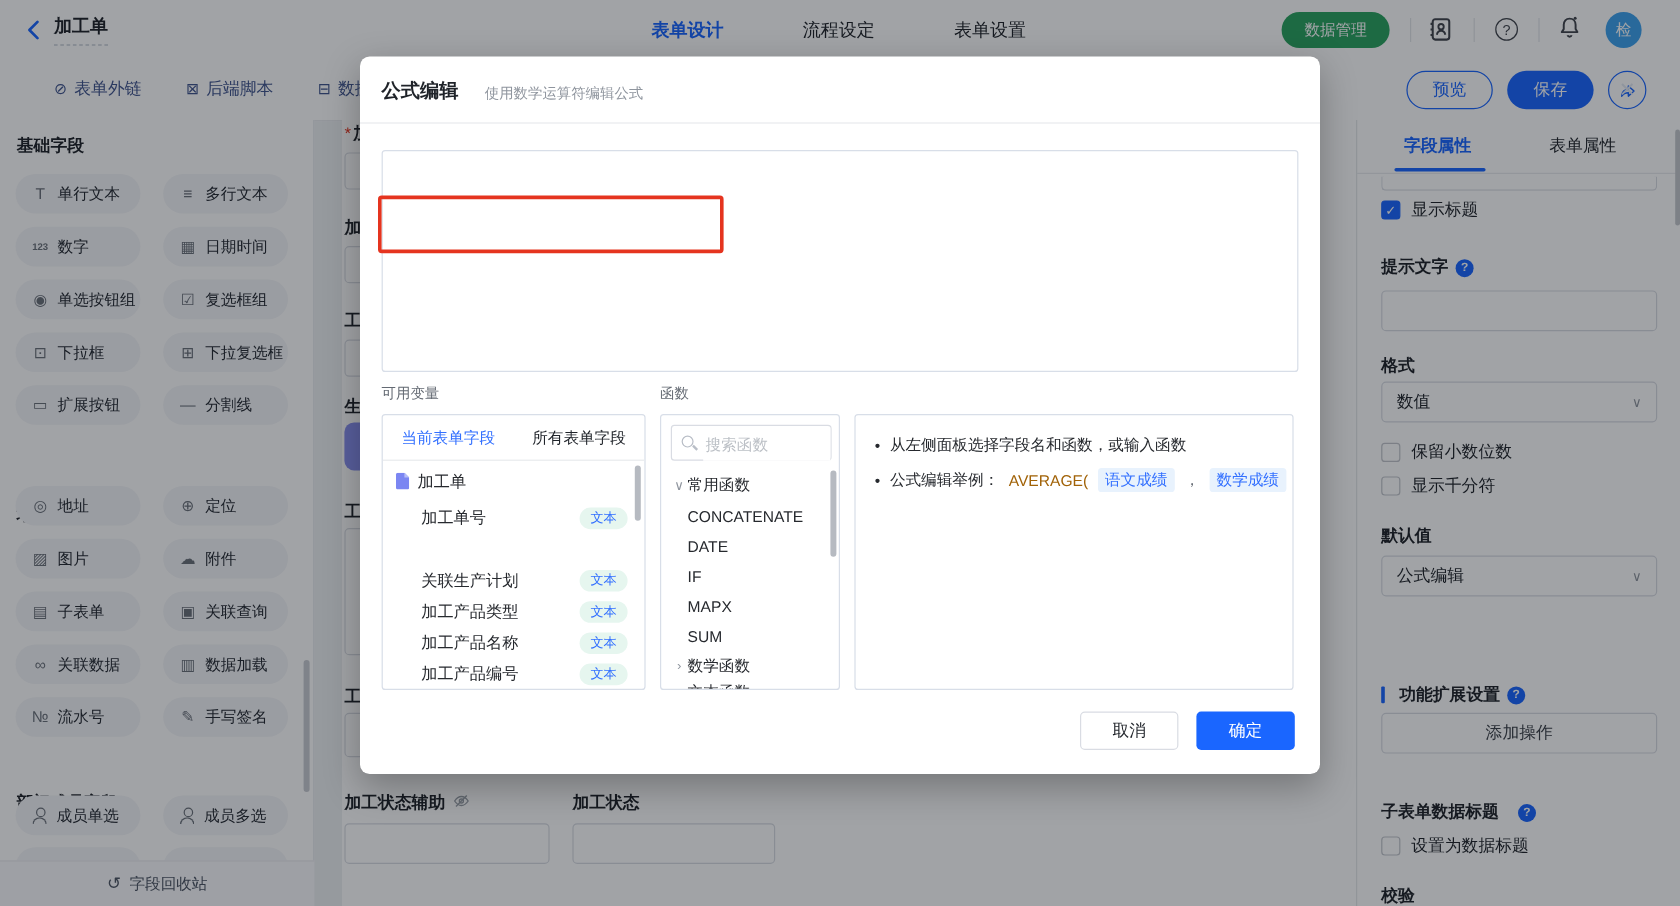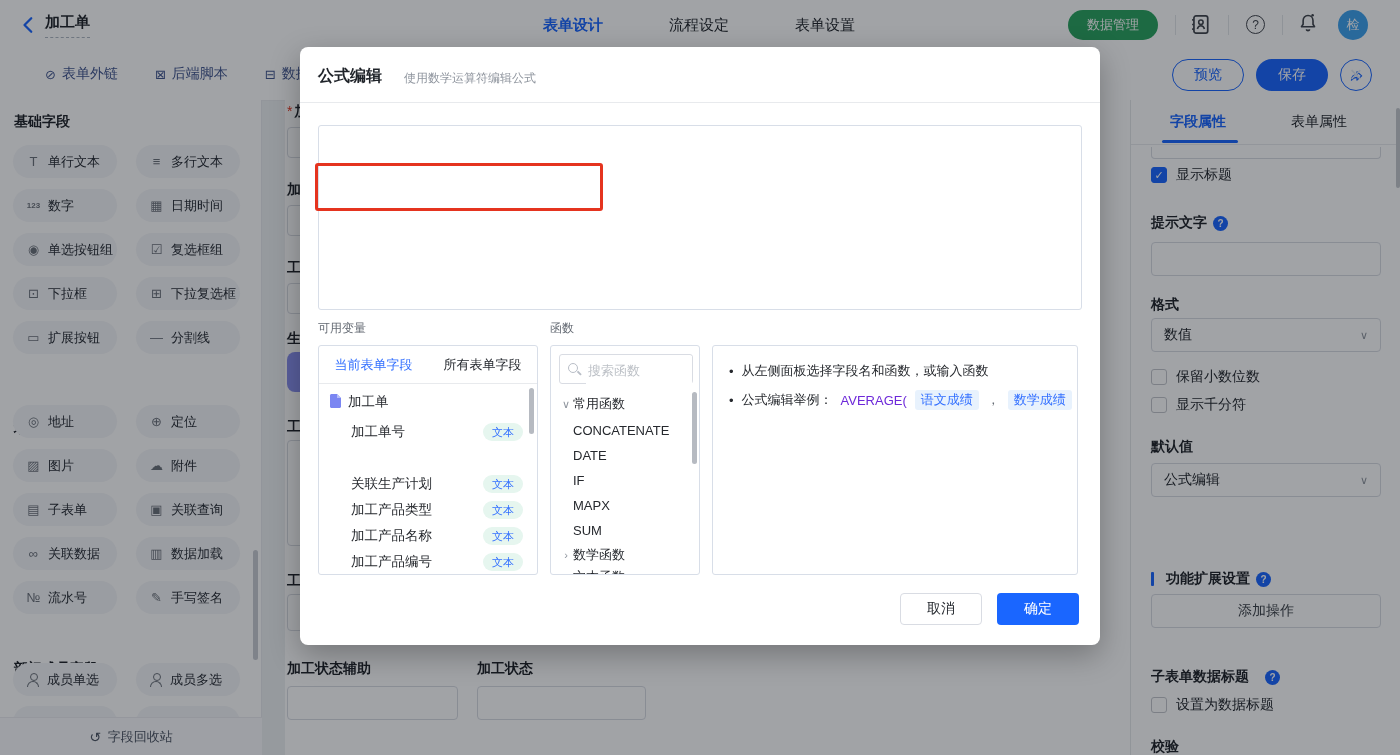--- a/index.html
+++ b/index.html
@@ -39,21 +39,21 @@
   .person::after{content:"";position:absolute;left:1px;top:8.5px;width:10px;height:5px;border:1.4px solid #6b717a;border-bottom:none;border-radius:6px 6px 0 0;}
   .recycle-bar{position:absolute;left:0;top:617px;width:262px;height:38px;background:#fbfbfd;border-top:1px solid #ececf0;display:flex;align-items:center;justify-content:center;gap:7px;font-size:13px;color:#4e5665;cursor:pointer;box-sizing:border-box;z-index:3;}
   .sb-thumb{position:absolute;left:253px;top:450px;width:5px;height:110px;border-radius:3px;background:#c9ccd2;}
 
   
   .canvas-card{position:absolute;left:285px;top:100px;width:845px;height:655px;background:#fff;}
   .frag-label{position:absolute;font-size:14px;font-weight:700;color:#1f2329;white-space:nowrap;}
   .frag-label .req{color:#e5341f;margin-right:2px;font-weight:400;}
   .f-input{position:absolute;background:#fff;border:1px solid #d9dce3;border-radius:4px;box-sizing:border-box;}
   .purple-btn{position:absolute;background:#8a90ef;border-radius:8px;cursor:pointer;}
-  .form-label{position:absolute;font-size:14px;font-weight:700;color:#1f2329;display:flex;align-items:center;gap:6px;white-space:nowrap;flex-direction:column;}
+  .form-label{position:absolute;font-size:14px;font-weight:700;color:#1f2329;display:flex;align-items:center;gap:6px;white-space:nowrap;}
 
   
   .inspector{position:absolute;left:1130px;top:100px;width:270px;height:655px;background:#fff;border-left:1px solid #e6e8eb;box-sizing:border-box;}
   .insp-tab{position:absolute;top:13px;font-size:14px;cursor:pointer;color:#1f2329;}
   .insp-tab.active{color:#1a66ff;font-weight:600;}
   .insp-underline{position:absolute;left:31px;top:40px;width:76px;height:3px;background:#1a66ff;border-radius:2px;}
   .insp-divider{position:absolute;left:0;top:44px;width:270px;height:1px;background:#e8eaed;}
   .cb{width:16px;height:16px;border-radius:3px;border:1.4px solid #c3c6cc;background:#fff;box-sizing:border-box;display:inline-flex;align-items:center;justify-content:center;flex:none;cursor:pointer;}
   .cb.checked{background:#1a66ff;border-color:#1a66ff;color:#fff;font-size:11px;}
   .cbrow{position:absolute;display:flex;align-items:center;gap:9px;font-size:14px;color:#1f2329;}
@@ -95,21 +95,21 @@
   .fn-search input{position:absolute;left:26px;top:1px;width:102px;height:26px;border:none;outline:none;font-size:13px;color:#1f2329;font-family:inherit;}
   .fn-search input::placeholder{color:#bcc0c6;}
   .mag{position:absolute;left:8px;top:8px;width:13px;height:13px;}
   .mag::before{content:"";position:absolute;left:0;top:0;width:8px;height:8px;border:1.5px solid #b9bec7;border-radius:50%;}
   .mag::after{content:"";position:absolute;left:8.5px;top:9px;width:4.5px;height:1.5px;background:#b9bec7;transform:rotate(45deg);}
   .fnrow{position:absolute;left:0;width:100%;height:24px;display:flex;align-items:center;font-size:13px;color:#26292e;cursor:pointer;}
   .fnrow .chv{width:14px;text-align:center;color:#8f959e;font-size:11px;margin-left:8px;}
   .fn-thumb{position:absolute;right:2px;top:46px;width:5px;height:72px;border-radius:3px;background:#b6bac1;}
   .tip-li{position:absolute;left:16px;font-size:13px;color:#26292e;display:flex;align-items:center;gap:8px;white-space:nowrap;}
   .tip-li .dot{color:#26292e;font-size:13px;}
-  .fnp{color:#6d28d9;}
+  .fnp{color:#a16207;}
   .tk-sm{background:#e8f2fd;color:#3370ff;padding:1px 6px;border-radius:3px;}
   .comma{color:#646a73;}
   .m-btn{position:absolute;top:546px;width:82px;height:32px;border-radius:4px;font-size:14px;display:flex;align-items:center;justify-content:center;box-sizing:border-box;cursor:pointer;}
   .m-btn.cancel{left:600px;border:1px solid #d9dce3;background:#fff;color:#1f2329;}
   .m-btn.confirm{left:697px;background:#1a66ff;color:#fff;}
   .tree-doc{flex:none;margin-left:10px;margin-right:7px;}
 </style>
 </head>
 <body>
 

